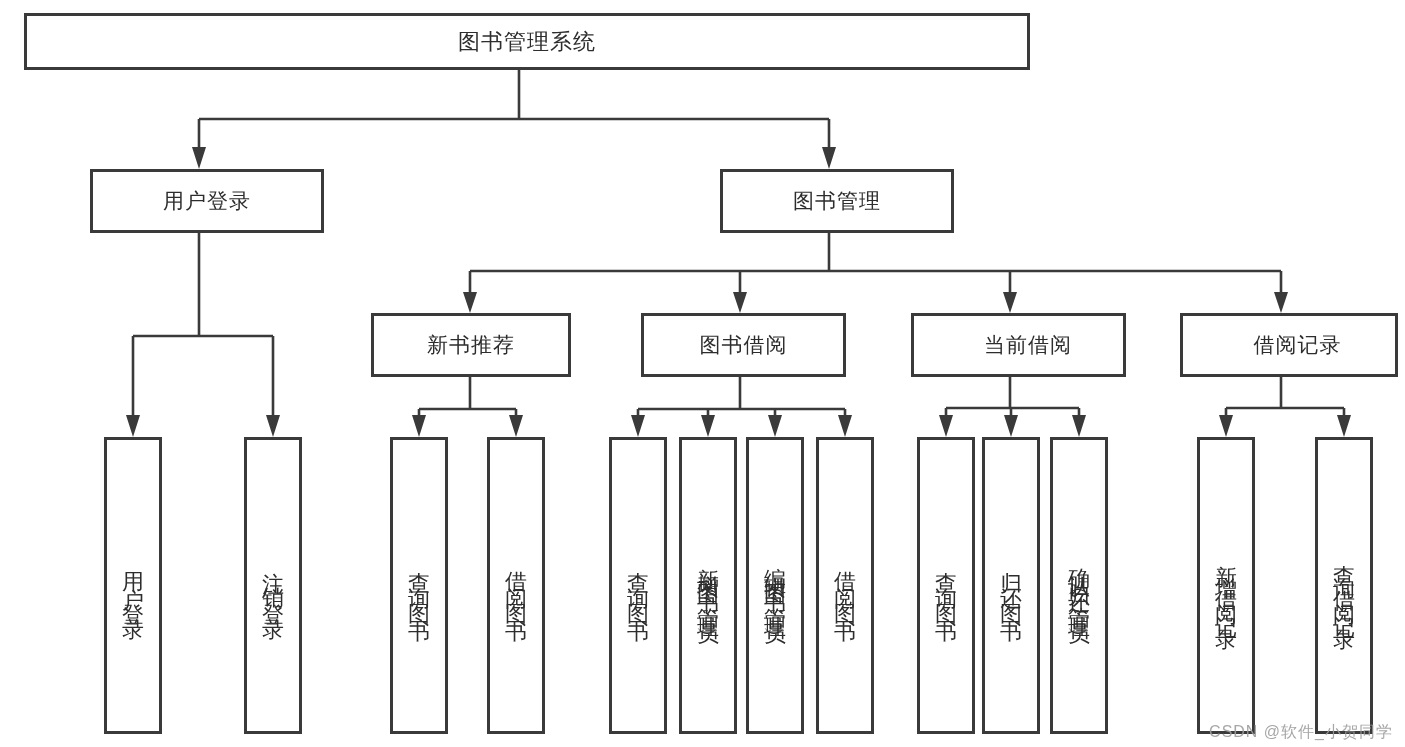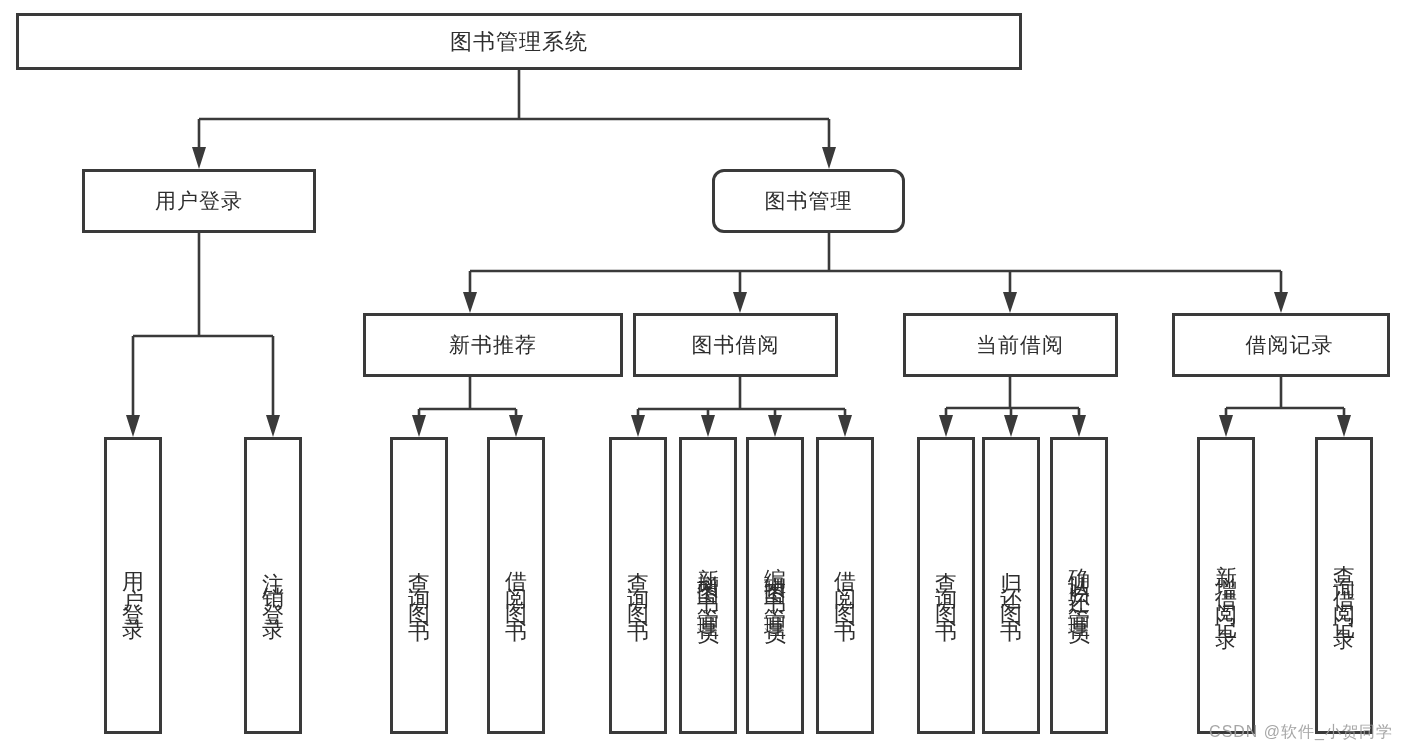--- a/index.html
+++ b/index.html
@@ -8,26 +8,26 @@
     font-family:"Liberation Sans","DejaVu Sans",sans-serif;overflow:hidden;
   }
   svg.wires{position:absolute;left:0;top:0;width:1405px;height:747px;}
   .wire{stroke:#3a3a3a;stroke-width:2.6;fill:none;}
   .arrowheads{fill:#3a3a3a;stroke:none;}
   .box{
     position:absolute;box-sizing:border-box;background:#ffffff;
     border:3px solid #3a3a3a;display:flex;align-items:center;justify-content:center;
     color:#2d2d2d;text-align:center;
   }
-  .hlabel{font-size:21px;letter-spacing:1px;white-space:nowrap;}
+  .hlabel{font-size:21px;letter-spacing:1px;white-space:nowrap;margin-left:8px;}
   .root{left:16px;top:13px;width:1006px;height:57px;font-size:22px;}
   .lv2-a{left:82px;top:169px;width:234px;height:64px;}
-  .lv2-b{left:712px;top:169px;width:193px;height:64px;border-radius:12px;}
+  .lv2-b{left:712px;top:169px;width:234px;height:64px;}
   .lv3{top:313px;height:64px;}
-  .lv3-a{left:363px;width:260px;}
+  .lv3-a{left:363px;width:200px;}
   .lv3-b{left:633px;width:205px;}
   .lv3-c{left:903px;width:215px;padding-left:19px;}
   .lv3-d{left:1172px;width:218px;padding-left:17px;}
   .leaf{top:437px;width:58px;height:297px;}
   .vtext{
     writing-mode:vertical-rl;text-orientation:mixed;
     font-size:22px;line-height:1;letter-spacing:16px;color:#2d2d2d;
   }
   .leaf.mid .vtext{letter-spacing:13px;}
   .leaf.long .vtext{letter-spacing:8px;}

